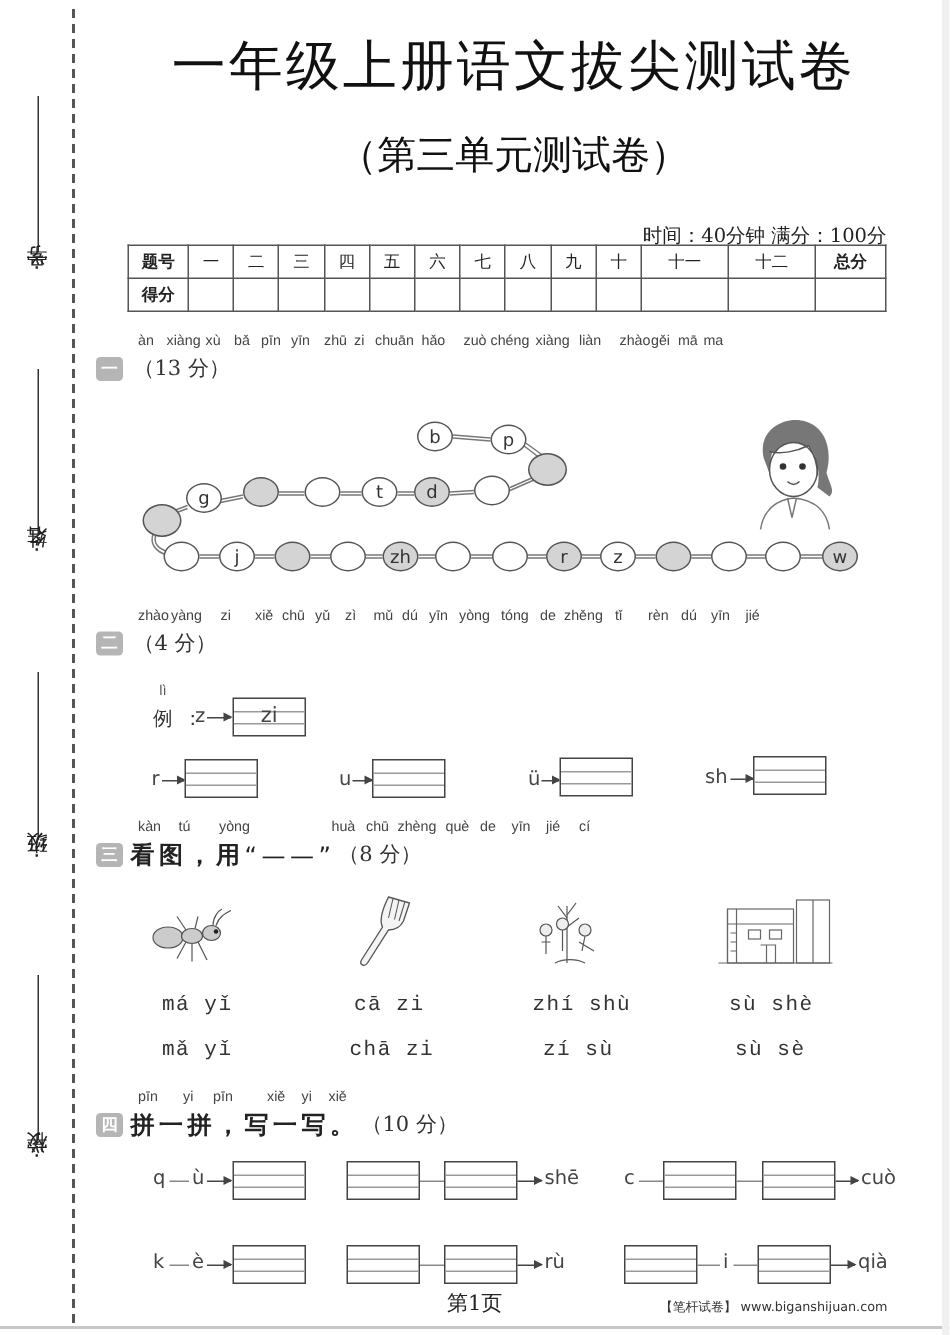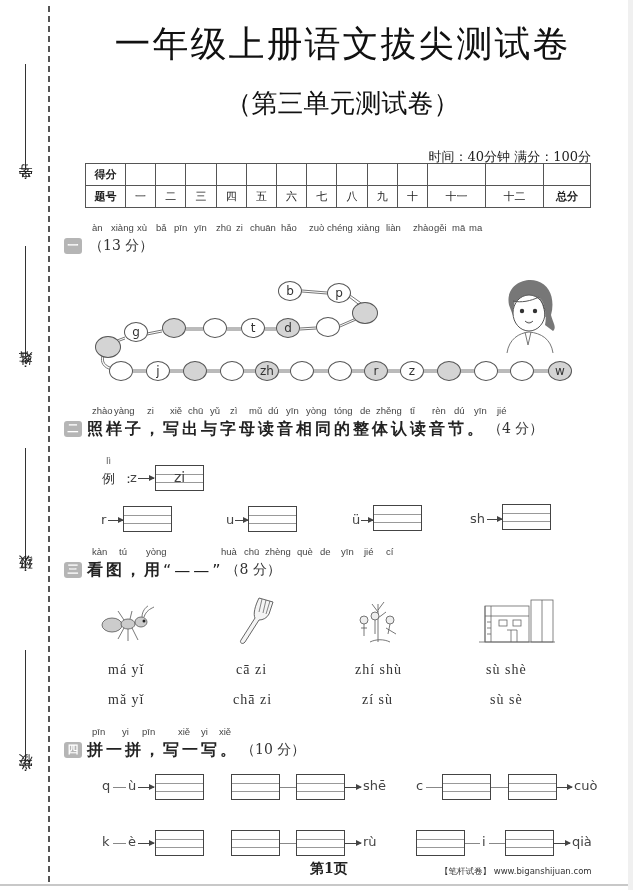--- a/index.html
+++ b/index.html
@@ -49,23 +49,23 @@
   .wbox::before { top: 8px; }
   .wbox::after { top: 16px; }
   .wbox .fill { position: absolute; left: 0; right: 0; top: 3px; text-align: center; font-family: "DejaVu Sans", sans-serif; font-size: 14px; color: #444; z-index: 2; }
   .letter { position: absolute; font-family: "DejaVu Sans", sans-serif; font-size: 13px; color: #444; }
   .arrow { position: absolute; height: 1px; background: #444; }
   .arrow::after { content: ""; position: absolute; right: -1px; top: -3px; border-left: 6px solid #444; border-top: 3.5px solid transparent; border-bottom: 3.5px solid transparent; }
   .link { position: absolute; height: 1px; background: #888; }
 
   
   .pic { position: absolute; }
-  .py-choice { position: absolute; font-family: Liberation Serif, serif; font-size: 14px; color: #333; letter-spacing: 1px; white-space: nowrap; }
-
-  .footer-page { position: absolute; left: 310px; top: 860px; font-family: "DejaVu Serif", serif; font-size: 14px; color: #222; font-weight: bold; }
+  .py-choice { position: absolute; font-family: Liberation Mono, monospace; font-size: 14px; color: #333; letter-spacing: 1px; white-space: nowrap; }
+
+  .footer-page { position: absolute; left: 298px; top: 860px; font-family: "DejaVu Serif", serif; font-size: 14px; color: #222; }
   .footer-site { position: absolute; left: 440px; top: 866px; font-family: "DejaVu Sans", sans-serif; font-size: 8.5px; color: #333; white-space: nowrap; }
 </style>
 </head>
 <body>
 
 <div class="binding-line"></div>
 
 <div class="side-field" style="top:64px;">
   <div class="side-line" style="height:104px;"></div>
   <div class="side-label">学号：</div>
@@ -83,50 +83,50 @@
   <div class="side-label">学校：</div>
 </div>
 
 <div class="title">一年级上册语文拔尖测试卷</div>
 <div class="subtitle">（第三单元测试卷）</div>
 <div class="time-info">时间：40分钟  满分：100分</div>
 
 <table class="score">
   <tbody>
       <tr>
-    <td class="head">得分</td>
-    <td></td>
-    <td></td>
-    <td></td>
-    <td></td>
-    <td></td>
-    <td></td>
-    <td></td>
-    <td></td>
-    <td></td>
-    <td></td>
-    <td></td>
-    <td></td>
-    <td></td>
-  </tr>
-  <tr>
     <td class="head">题号</td>
     <td>一</td>
     <td>二</td>
     <td>三</td>
     <td>四</td>
     <td>五</td>
     <td>六</td>
     <td>七</td>
     <td>八</td>
     <td>九</td>
     <td>十</td>
     <td>十一</td>
     <td>十二</td>
     <td class="total">总分</td>
+  </tr>
+  <tr>
+    <td class="head">得分</td>
+    <td></td>
+    <td></td>
+    <td></td>
+    <td></td>
+    <td></td>
+    <td></td>
+    <td></td>
+    <td></td>
+    <td></td>
+    <td></td>
+    <td></td>
+    <td></td>
+    <td></td>
   </tr>
 </tbody>
   </table>
 
 <div class="section" style="top:222px;">
   <div class="pinyin-row">
     <span style="left:28px">àn</span>
     <span style="left:47px">xiàng</span>
     <span style="left:73px">xù</span>
     <span style="left:92px">bǎ</span>
@@ -253,21 +253,20 @@
     <span style="left:296px">de</span>
     <span style="left:312px">zhěng</span>
     <span style="left:346px">tǐ</span>
     <span style="left:368px">rèn</span>
     <span style="left:390px">dú</span>
     <span style="left:410px">yīn</span>
     <span style="left:433px">jié</span>
   </div>
   <div class="q-row">
     <span class="sec-icon">二</span>
-    <span class="q-text">照样子，写出与字母读音相同的整体认读音节。</span>
     <span class="q-score">（4 分）</span>
   </div>
 </div>
 
 <div class="ex-small" style="left:106px;top:456px;">lì</div>
 <div class="ex-label" style="left:102px;top:470px;">例</div>
 <div class="ex-label" style="left:122px;top:470px;">：</div>
 <div class="letter" style="left:130px;top:470px;">z</div>
 <div class="arrow" style="left:138px;top:478px;width:16px;"></div>
 <div class="wbox" style="left:155px;top:465px;">

